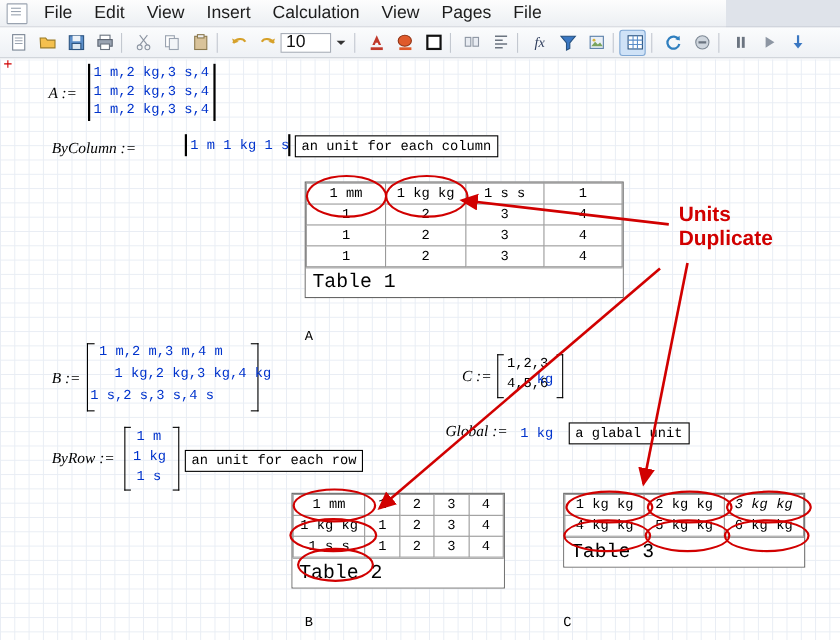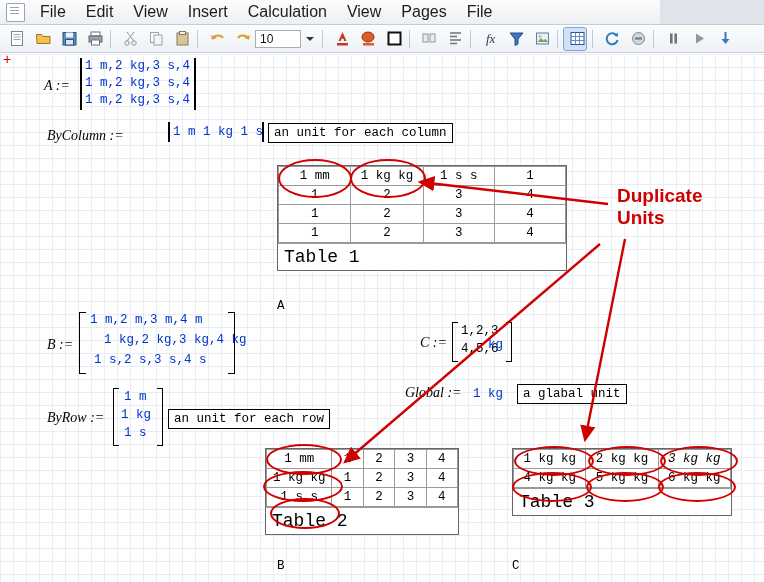--- a/index.html
+++ b/index.html
@@ -43,21 +43,21 @@
   .tb{
     width:22px;height:22px;border:1px solid transparent;border-radius:3px;
     display:flex;align-items:center;justify-content:flex-end;
     position:relative;cursor:default;flex:0 0 auto;
   }
   .tb svg{display:block;}
   .tb.pressed{background:#cfe2f7;border-color:#7fa7d4;}
   .sep{width:1px;height:18px;background:#c3c8d0;margin:0 3px;flex:0 0 auto;}
   .zoombox{
     width:46px;height:18px;background:#fff;border:1px solid #a8aeb8;
-    font-size:12px;color:#111;display:flex;align-items:center;
+    font-size:16px;color:#111;display:flex;align-items:center;
     padding-left:4px;box-sizing:border-box;flex:0 0 auto;
   }
   .zoomarrow{
     width:14px;height:18px;display:flex;align-items:center;justify-content:center;
     flex:0 0 auto;
   }
   .caret-d{
     width:0;height:0;border-left:4px solid transparent;border-right:4px solid transparent;
     border-top:4px solid #333;
   }
@@ -329,21 +329,21 @@
       </table>
     <div class="cap">Table 1</div>
   </div>
   <div class="lbl" style="left:277px;top:245px;">A</div>
 
   <div class="m it" style="left:47px;top:283px;">B :=</div>
   <div class="bracket" style="left:79px;top:258px;width:6px;height:60px;"></div>
   <div class="bracket r" style="left:228px;top:258px;width:6px;height:60px;"></div>
   <div class="m blue" style="left:90px;top:259px;">1 m,2 m,3 m,4 m</div>
   <div class="m blue" style="left:104px;top:279px;">1 kg,2 kg,3 kg,4 kg</div>
-  <div class="m blue" style="left:94px;top:299px;">1 s,2 s,3 s,4 s</div>
+  <div class="m blue" style="left:82px;top:299px;">1 s,2 s,3 s,4 s</div>
 
   <div class="m it" style="left:420px;top:281px;">C :=</div>
   <div class="bracket" style="left:452px;top:268px;width:5px;height:38px;"></div>
   <div class="bracket r" style="left:506px;top:268px;width:5px;height:38px;"></div>
   <div class="m" style="left:461px;top:270px;">1,2,3</div>
   <div class="m" style="left:461px;top:288px;">4,5,6</div>
   <div class="m blue" style="left:488px;top:284px;">kg</div>
 
   <div class="m it" style="left:405px;top:331px;">Global :=</div>
   <div class="m blue" style="left:473px;top:333px;">1 kg</div>
@@ -425,17 +425,17 @@
       <marker id="ah" markerWidth="8" markerHeight="8" refX="6" refY="3.2" orient="auto">
         <path d="M0,0 L7,3.2 L0,6.4 z" fill="#d10000"></path>
       </marker>
     </defs>
     <path d="M608,150 L420,128" stroke="#d10000" stroke-width="2.4" fill="none" marker-end="url(#ah)"></path>
     <path d="M600,190 L345,408" stroke="#d10000" stroke-width="2.4" fill="none" marker-end="url(#ah)"></path>
     <path d="M625,185 L585,386" stroke="#d10000" stroke-width="2.4" fill="none" marker-end="url(#ah)"></path>
   </svg>
 
   <div class="ann" style="left:617px;top:131px;">
+    <div>Units</div>
     <div>Duplicate</div>
-    <div>Units</div>
   </div>
 
 </div>
 
 </body></html>

